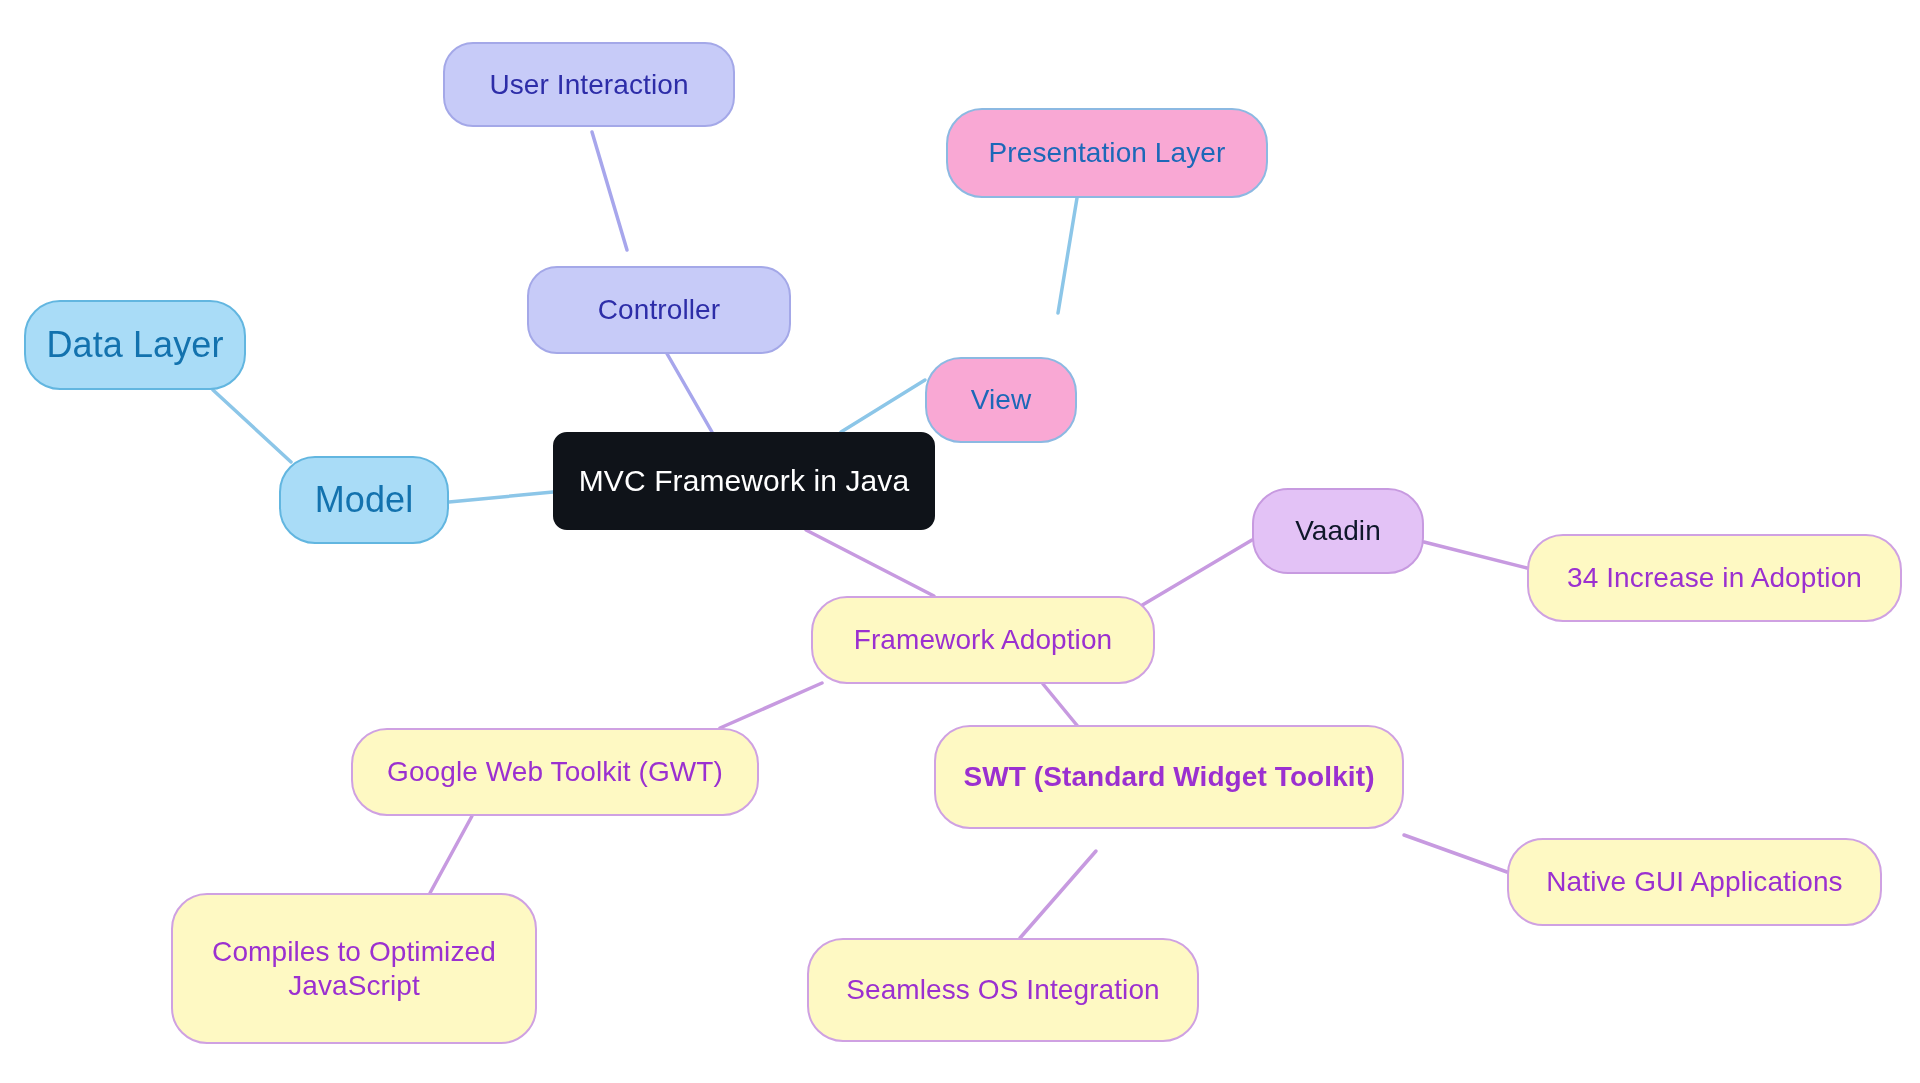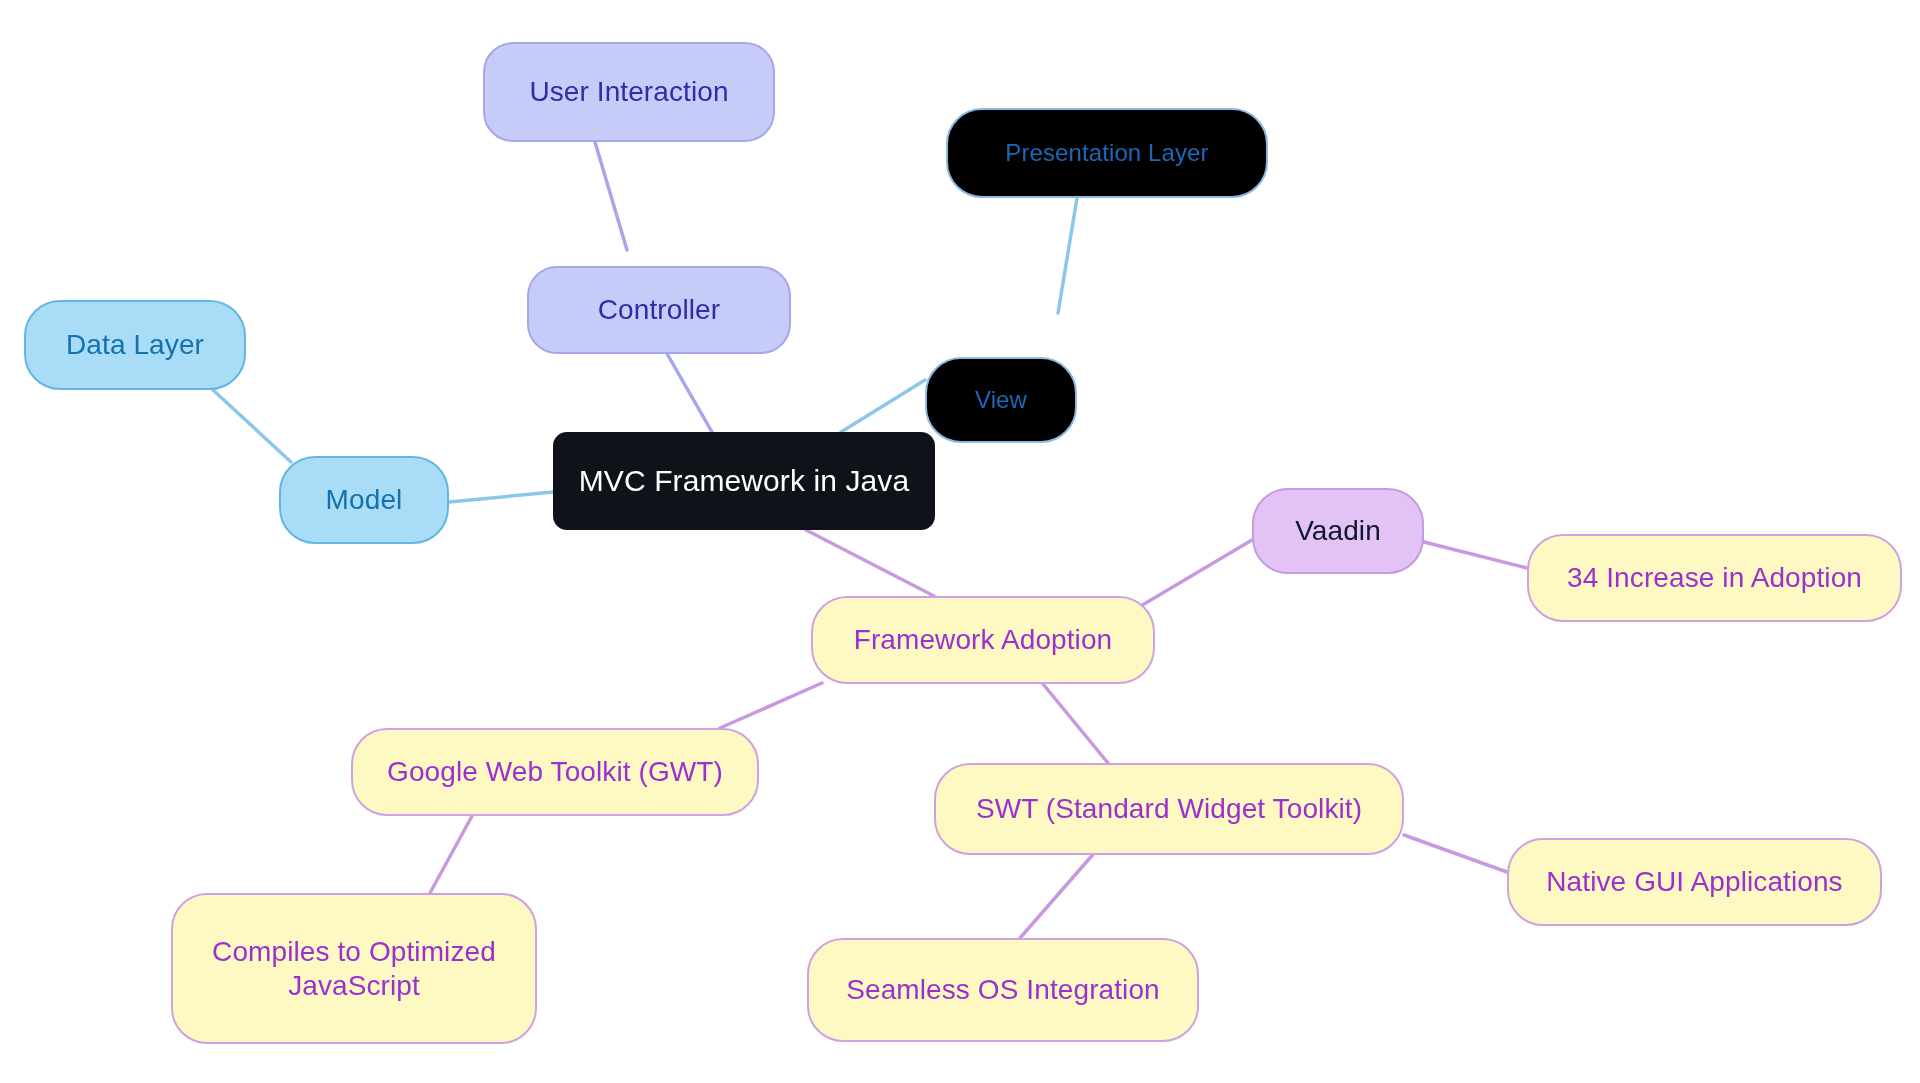--- a/index.html
+++ b/index.html
@@ -44,28 +44,28 @@
     border-color: #0f1319;
     color: #ffffff;
     border-radius: 14px;
     font-size: 30px;
   }
   .node-blue-dark {
     background: #a9dcf7;
     border-color: #62b6e0;
     color: #1372ae;
     border-radius: 36px;
-    font-size: 28px;
+    font-size: 36px;
   }
   .node-blue-light {
-    background: #000000;
+    background: #f9a8d4;
     border-color: #8cb9e2;
     color: #1c68b8;
     border-radius: 36px;
-    font-size: 24px;
+    font-size: 28px;
   }
   .node-lavender {
     background: #c7cbf8;
     border-color: #a4a8e8;
     color: #2d2da8;
     border-radius: 30px;
     font-size: 28px;
   }
   .node-orchid {
     background: #e3c2f6;
@@ -97,29 +97,29 @@
       <line x1="1139" y1="607" x2="1252" y2="540" stroke="#c79ae0" stroke-width="3.5" stroke-linecap="round"></line>
       <line x1="1424" y1="542" x2="1527" y2="568" stroke="#c79ae0" stroke-width="3.5" stroke-linecap="round"></line>
       <line x1="822" y1="683" x2="720" y2="728" stroke="#c79ae0" stroke-width="3.5" stroke-linecap="round"></line>
       <line x1="472" y1="816" x2="430" y2="893" stroke="#c79ae0" stroke-width="3.5" stroke-linecap="round"></line>
       <line x1="1043" y1="684" x2="1108" y2="763" stroke="#c79ae0" stroke-width="3.5" stroke-linecap="round"></line>
       <line x1="1096" y1="851" x2="1020" y2="938" stroke="#c79ae0" stroke-width="3.5" stroke-linecap="round"></line>
       <line x1="1404" y1="835" x2="1507" y2="872" stroke="#c79ae0" stroke-width="3.5" stroke-linecap="round"></line>
     </svg>
   <div id="node-layer">
       <div class="node node-root" style="left: 553px; top: 432px; width: 382px; height: 98px;">MVC Framework in Java</div>
-      <div class="node node-lavender" style="left: 443px; top: 42px; width: 292px; height: 100px; margin-left: 40px;">User Interaction</div>
+      <div class="node node-lavender" style="left: 443px; top: 42px; width: 292px; height: 85px;">User Interaction</div>
       <div class="node node-lavender" style="left: 527px; top: 266px; width: 264px; height: 88px;">Controller</div>
       <div class="node node-blue-light" style="left: 946px; top: 108px; width: 322px; height: 90px;">Presentation Layer</div>
       <div class="node node-blue-light" style="left: 925px; top: 313px; width: 152px; height: 86px; margin-top: 44px;">View</div>
       <div class="node node-blue-dark" style="left: 24px; top: 300px; width: 222px; height: 90px;">Data Layer</div>
       <div class="node node-blue-dark" style="left: 279px; top: 456px; width: 170px; height: 88px;">Model</div>
       <div class="node node-lilac" style="left: 811px; top: 596px; width: 344px; height: 88px;">Framework Adoption</div>
       <div class="node node-orchid" style="left: 1252px; top: 488px; width: 172px; height: 86px;">Vaadin</div>
       <div class="node node-lilac" style="left: 1527px; top: 534px; width: 375px; height: 88px;">34 Increase in Adoption</div>
       <div class="node node-lilac" style="left: 351px; top: 728px; width: 408px; height: 88px;">Google Web Toolkit (GWT)</div>
       <div class="node node-lilac" style="left: 171px; top: 893px; width: 366px; height: 151px;">Compiles to Optimized
 JavaScript</div>
-      <div class="node node-lilac" style="left: 934px; top: 763px; width: 470px; height: 92px;">SWT (Standard Widget Toolkit)</div>
+      <div class="node node-lilac" style="left: 934px; top: 725px; width: 470px; height: 104px; font-weight: bold;">SWT (Standard Widget Toolkit)</div>
       <div class="node node-lilac" style="left: 807px; top: 938px; width: 392px; height: 104px;">Seamless OS Integration</div>
       <div class="node node-lilac" style="left: 1507px; top: 838px; width: 375px; height: 88px;">Native GUI Applications</div>
     </div>
 </div>
 
 </body></html>

